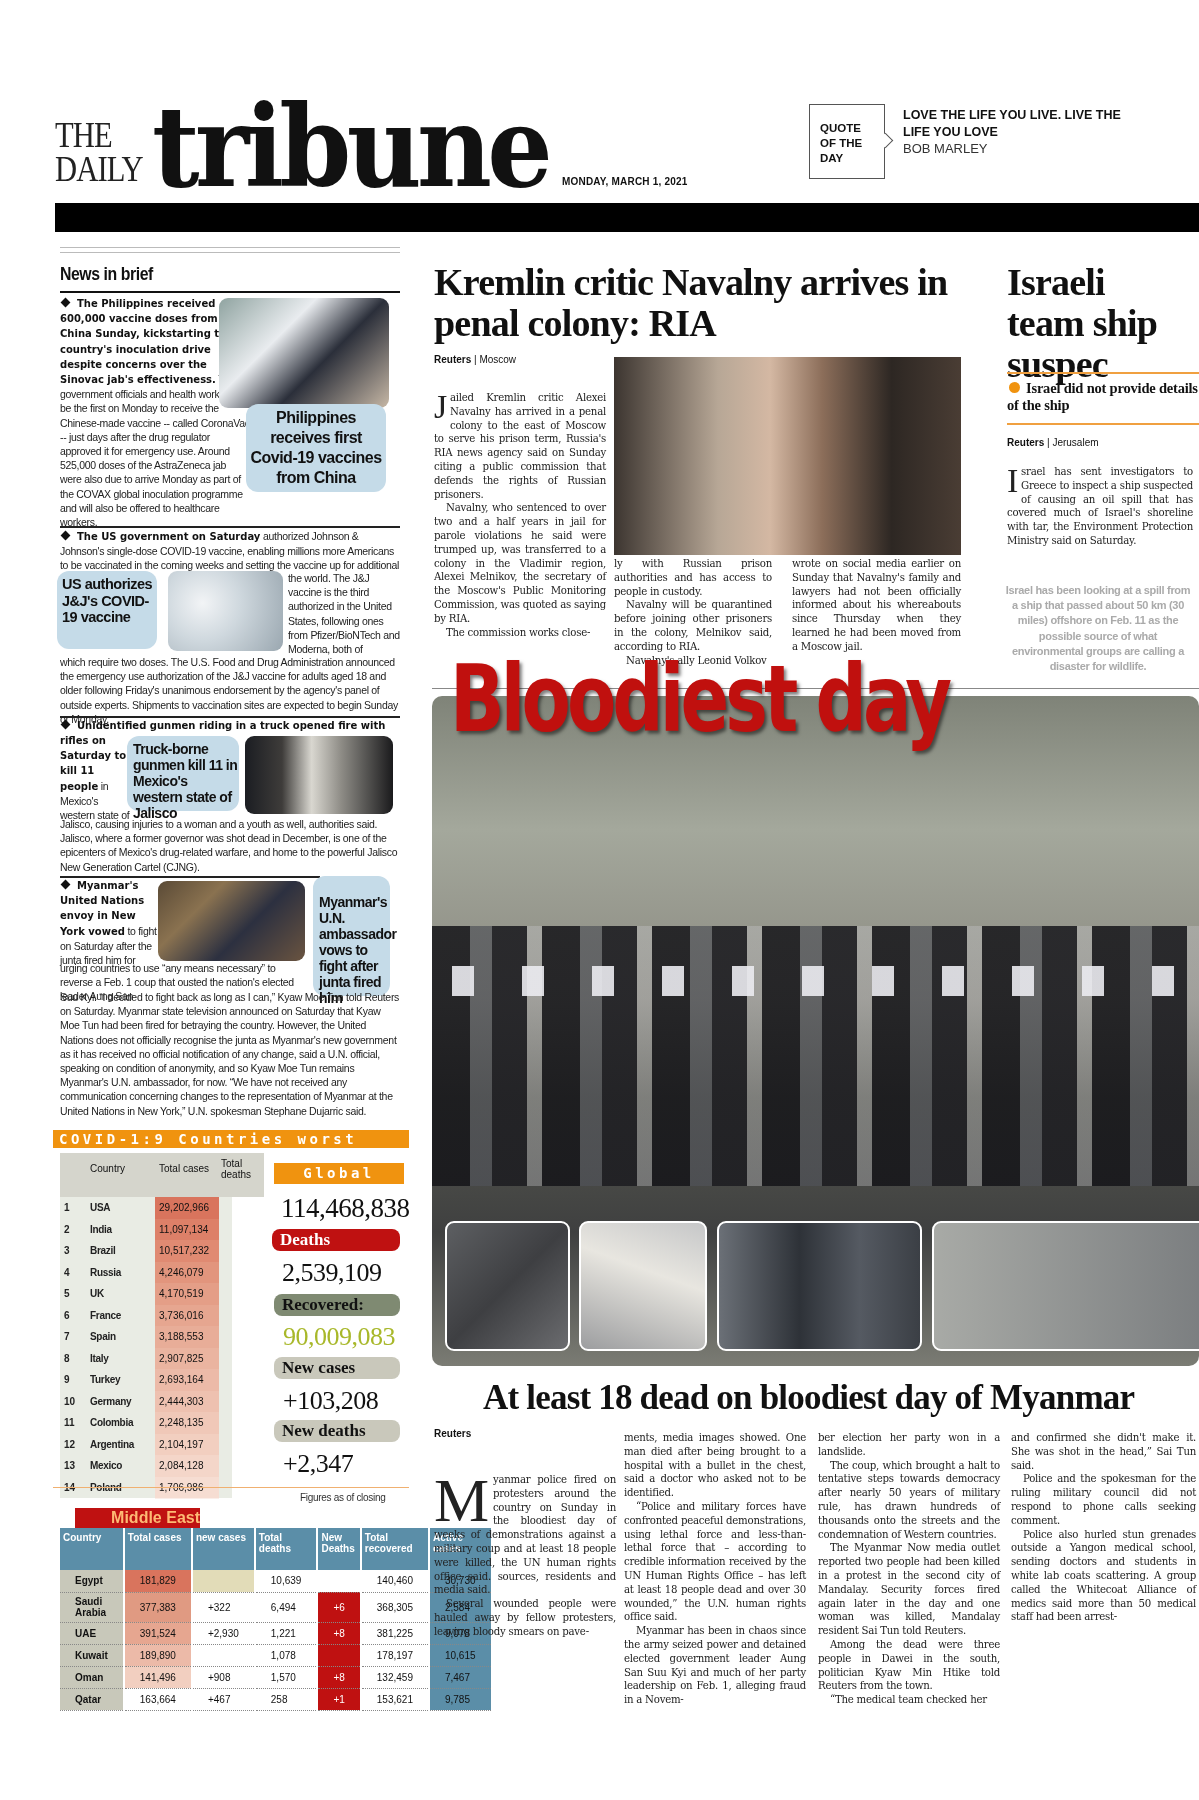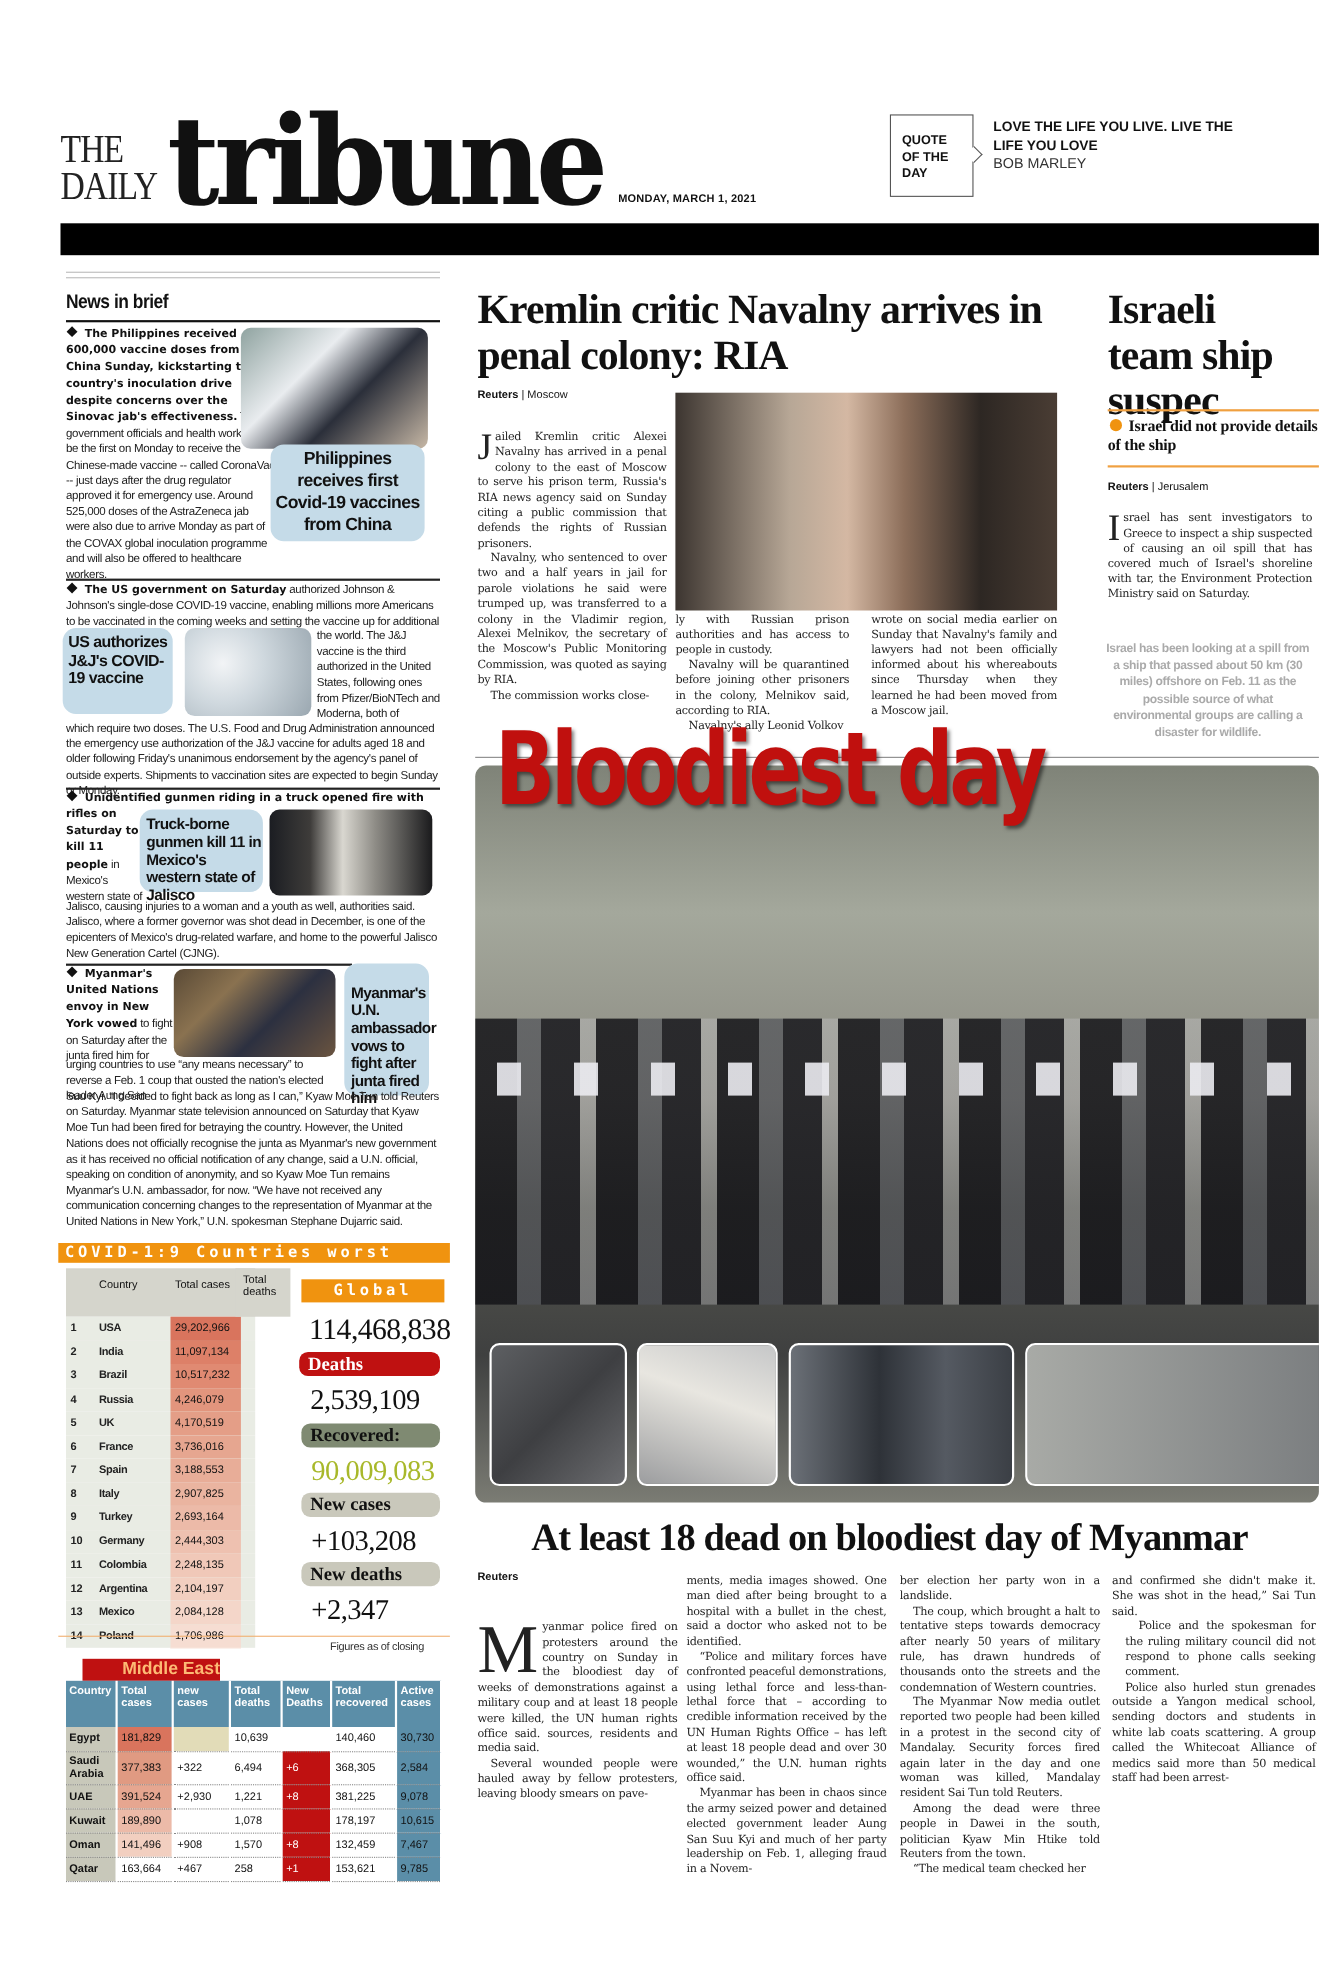--- a/index.html
+++ b/index.html
@@ -39,21 +39,21 @@
   .crow .cases { left: 95px; width: 64px; padding-left: 4px; border-bottom: 1px solid rgba(255,255,255,.5); }
   .crow .num { left: 4px; width: 28px; text-align: left; font-weight: bold; color: #222; }
   .crow .cty { left: 30px; width: 65px; font-weight: bold; color: #222; letter-spacing: -0.3px; }
   .gt-label { left: 274px; top: 1163px; width: 130px; height: 21px; background: #f0930f; color: #fff; font-weight: bold; font-size: 14px; letter-spacing: 3.5px; text-align: center; line-height: 21px; font-family: "DejaVu Sans Mono", monospace; }
   .gt-val { font-family: "Liberation Serif", serif; font-size: 26px; font-weight: normal; letter-spacing: -0.5px; }
   .pill { height: 22px; border-radius: 8px; font-family: "Liberation Serif", serif; font-weight: bold; font-size: 17px; line-height: 22px; padding-left: 8px; }
   .closing { left: 300px; top: 1492px; font-size: 10px; color: #333; letter-spacing: -0.3px; }
   .me-title { left: 75px; top: 1508px; width: 125px; height: 20px; background: #bf1111; color: #fdba74; font-weight: bold; font-size: 16px; text-align: right; line-height: 20px; }
   .me-table { left: 60px; top: 1528px; width: 342px; border-collapse: collapse; font-size: 10px; }
   .me-table th { background: #5b8ea8; color: #fff; text-align: left; font-size: 10px; padding: 4px 3px; line-height: 11px; height: 42px; vertical-align: top; border-right: 2px solid #fff; }
-  .me-table td { padding: 0 3px; height: 22px; border-right: 2px solid #fff; border-bottom: 1px dotted #888; font-size: 10px; }
+  .me-table td { padding: 0 15px; height: 22px; border-right: 2px solid #fff; border-bottom: 1px dotted #888; font-size: 10px; }
   .me-table td.cty { background: #c8c8ba; font-weight: bold; }
   .me-table td.nd { background: #bf1111; color: #fff; }
   .me-table td.ac { background: #5b8ea8; }
 
   
   .hd-serif { font-family: "Liberation Serif", serif; font-weight: bold; color: #111; letter-spacing: -0.8px; }
   .byline { font-size: 10px; color: #111; }
   .byline b { font-weight: bold; }
   .body-serif { font-family: "DejaVu Serif", serif; font-size: 10.2px; line-height: 13.8px; color: #222; text-align: justify; letter-spacing: -0.25px; }
   .dropcap { float: left; font-family: "Liberation Serif", serif; font-size: 34px; line-height: 28px; margin: 2px 3px 0 0; }
@@ -353,15 +353,15 @@
 </div>
 <div class="abs body-serif" style="left:818px; top:1431px; width:182px;">
   <div>ber election her party won in a landslide.</div>
   <div style="text-indent:12px;">The coup, which brought a halt to tentative steps towards democracy after nearly 50 years of military rule, has drawn hundreds of thousands onto the streets and the condemnation of Western countries.</div>
   <div style="text-indent:12px;">The Myanmar Now media outlet reported two people had been killed in a protest in the second city of Mandalay. Security forces fired again later in the day and one woman was killed, Mandalay resident Sai Tun told Reuters.</div>
   <div style="text-indent:12px;">Among the dead were three people in Dawei in the south, politician Kyaw Min Htike told Reuters from the town.</div>
   <div style="text-indent:12px;">“The medical team checked her</div>
 </div>
 <div class="abs body-serif" style="left:1011px; top:1431px; width:185px;">
   <div>and confirmed she didn't make it. She was shot in the head,” Sai Tun said.</div>
-  <div style="text-indent:12px;margin-left:12px;">Police and the spokesman for the ruling military council did not respond to phone calls seeking comment.</div>
+  <div style="text-indent:12px;">Police and the spokesman for the ruling military council did not respond to phone calls seeking comment.</div>
   <div style="text-indent:12px;">Police also hurled stun grenades outside a Yangon medical school, sending doctors and students in white lab coats scattering. A group called the Whitecoat Alliance of medics said more than 50 medical staff had been arrest-</div>
 </div>
 
 </body></html>

